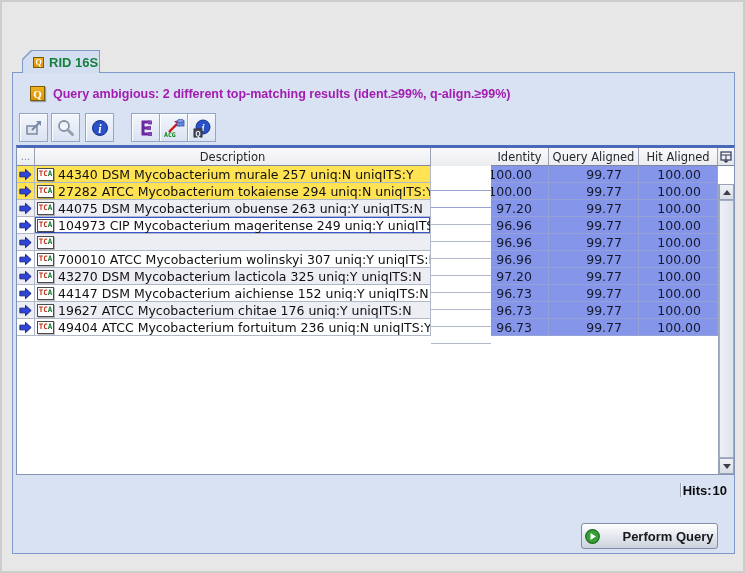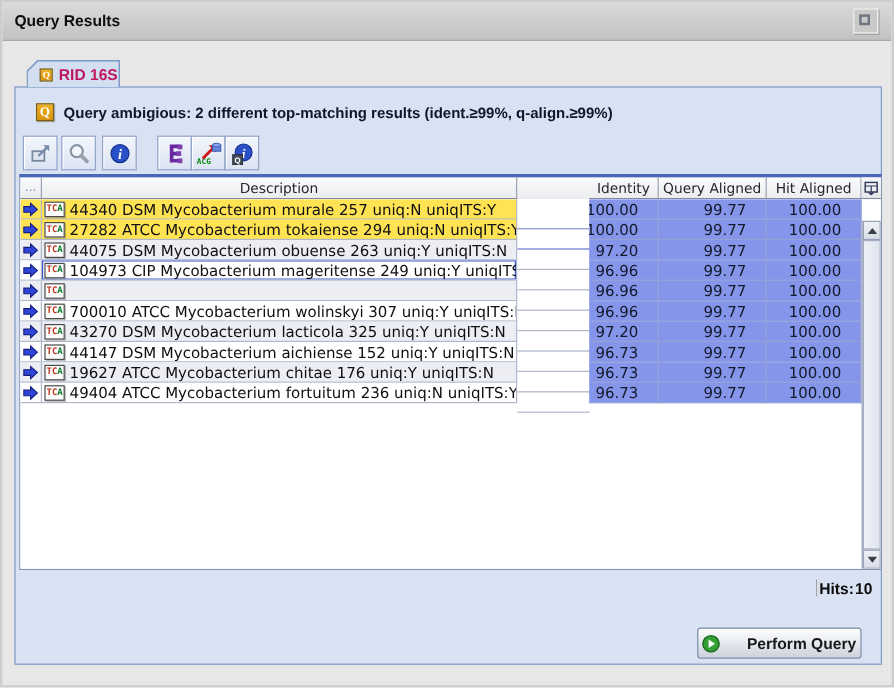--- a/index.html
+++ b/index.html
@@ -27,36 +27,36 @@
     position:absolute;left:20px;top:48px;width:78px;height:23px;
     background:#7f9ac6;
     clip-path:polygon(0 100%,0 9px,9px 0,100% 0,100% 100%);z-index:3;
   }
   .tab-inner{
     position:absolute;left:1px;top:1px;right:1px;bottom:0;
     background:#d3def1;
     clip-path:polygon(0 100%,0 9px,9px 0,100% 0,100% 100%);
     display:flex;align-items:center;gap:5px;padding-left:10px;
   }
-  .tab-label{font-size:13px;font-weight:bold;color:#be185d;}
+  .tab-label{font-size:13px;font-weight:bold;color:#15803d;}
   .q-badge{
     display:inline-flex;align-items:center;justify-content:center;
     background:linear-gradient(#f0b020,#d89408);border:1px solid #7a5c08;
     color:#fff;font-weight:bold;font-family:"Liberation Serif",serif;
   }
   .q-badge.small{width:11px;height:11px;font-size:8px;}
   .q-badge.big{width:15px;height:15px;font-size:11px;box-shadow:1px 1px 1px rgba(0,0,0,.3);}
   
   .tabpane{
     position:absolute;left:10px;top:70px;width:723px;height:482px;
     background:#d8e2f2;border:1px solid #7f9ac6;z-index:2;
   }
   
   .warning-row{position:absolute;left:17px;top:13px;display:flex;align-items:center;gap:8px;}
-  .warning-text{font-size:12.5px;font-weight:bold;color:#0f172a;}
+  .warning-text{font-size:12.5px;font-weight:bold;color:#a21caf;}
   
   .tbtn{
     position:absolute;top:40px;width:29px;height:29px;
     background:linear-gradient(#f3f6fc,#dbe3f2);
     border:1px solid #93a6c8;box-shadow:inset 1px 1px 0 #ffffff;
     display:flex;align-items:center;justify-content:center;cursor:pointer;
   }
   
   .table-wrap{
     position:absolute;left:3px;top:72px;width:719px;height:330px;
@@ -133,26 +133,20 @@
     display:flex;align-items:center;justify-content:center;gap:22px;
     font-size:13px;font-weight:bold;color:#17181c;cursor:pointer;
     box-shadow:inset 0 1px 0 #fff;
   }
 </style>
 </head>
 <body>
 
 <div class="window">
 
-  <div class="titlebar">
-    <span class="title-text">Query Results</span>
-    <div class="max-btn">
-      <div class="sq"></div>
-    </div>
-  </div>
 
   <div class="tab-outer">
     <div class="tab-inner">
       <span class="q-badge small">Q</span>
       <span class="tab-label">RID 16S</span>
     </div>
   </div>
 
   <div class="tabpane">
 

